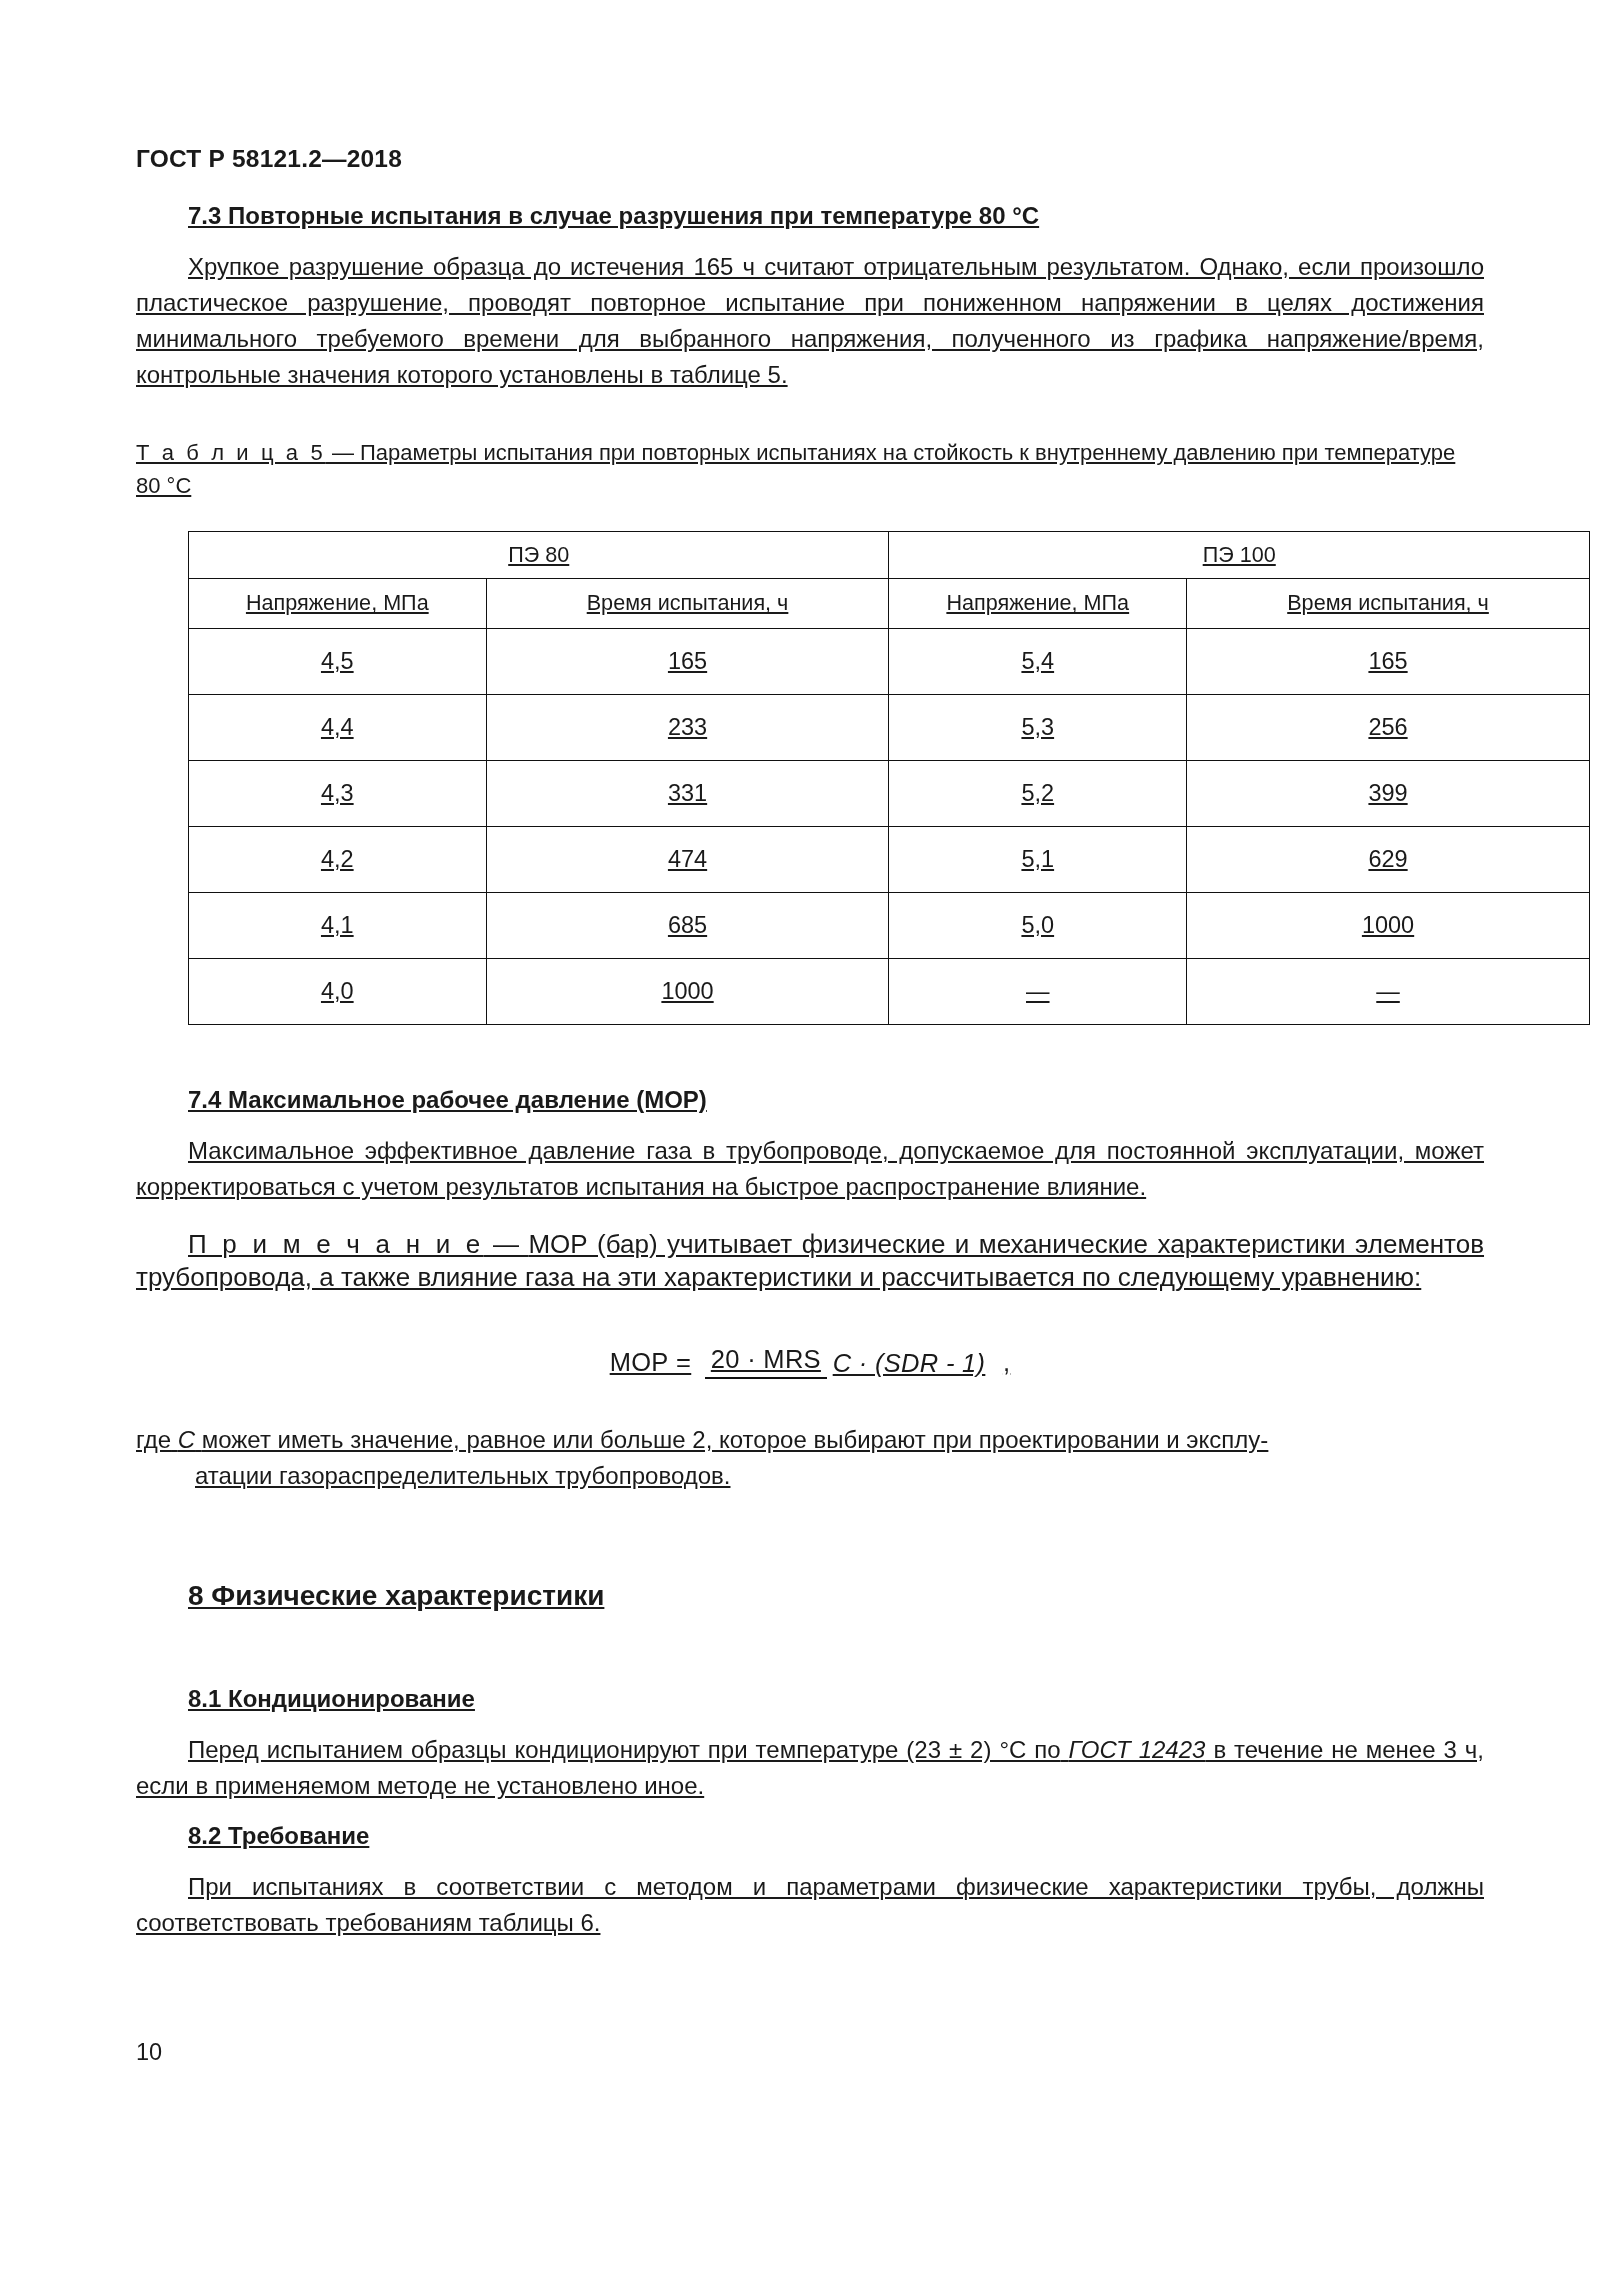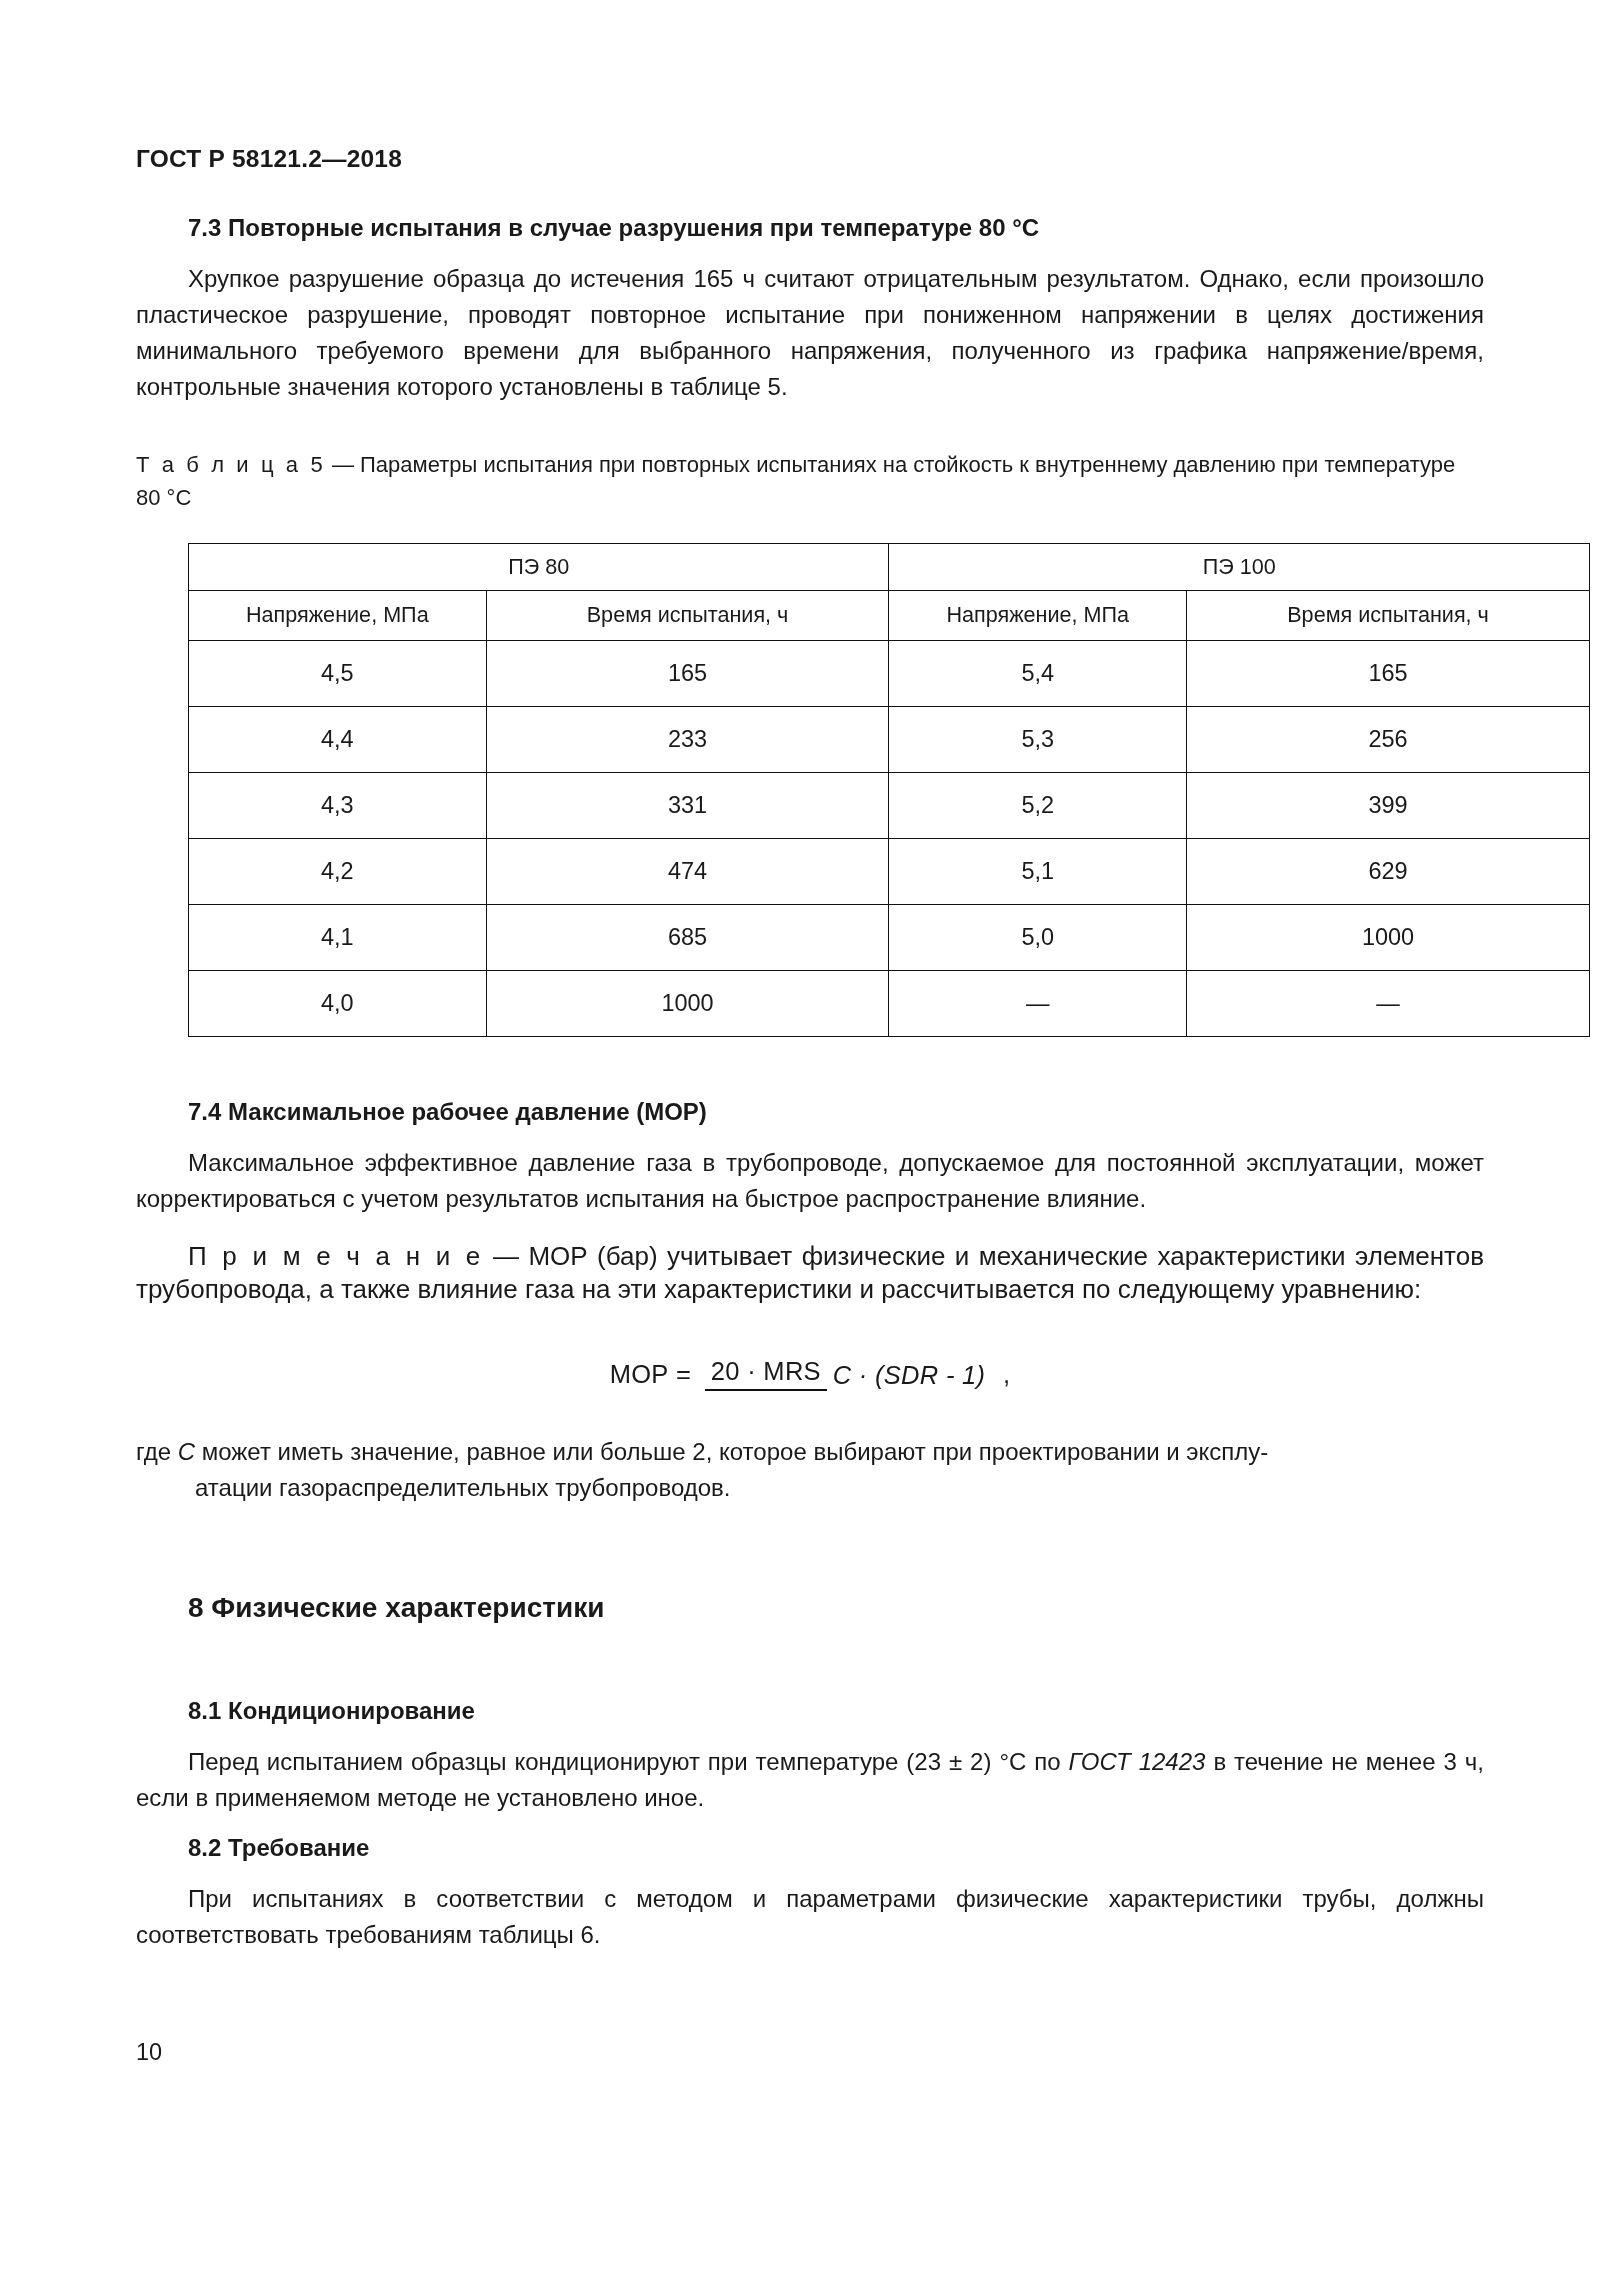--- a/index.html
+++ b/index.html
@@ -26,22 +26,23 @@
     font-size: 24.5px;
     font-weight: bold;
     letter-spacing: 0.2px;
     white-space: nowrap;
   }
 
   
   .content {
     position: absolute;
     left: 136px;
-    top: 212px;
+    top: 200px;
     width: 1348px;
+    text-decoration: underline;
   }
 
   h3.clause {
     font-size: 24px;
     font-weight: bold;
     margin: 0 0 17.6px 0;
     padding-left: 52px;
     line-height: 1.3;
   }
   h2.section {

